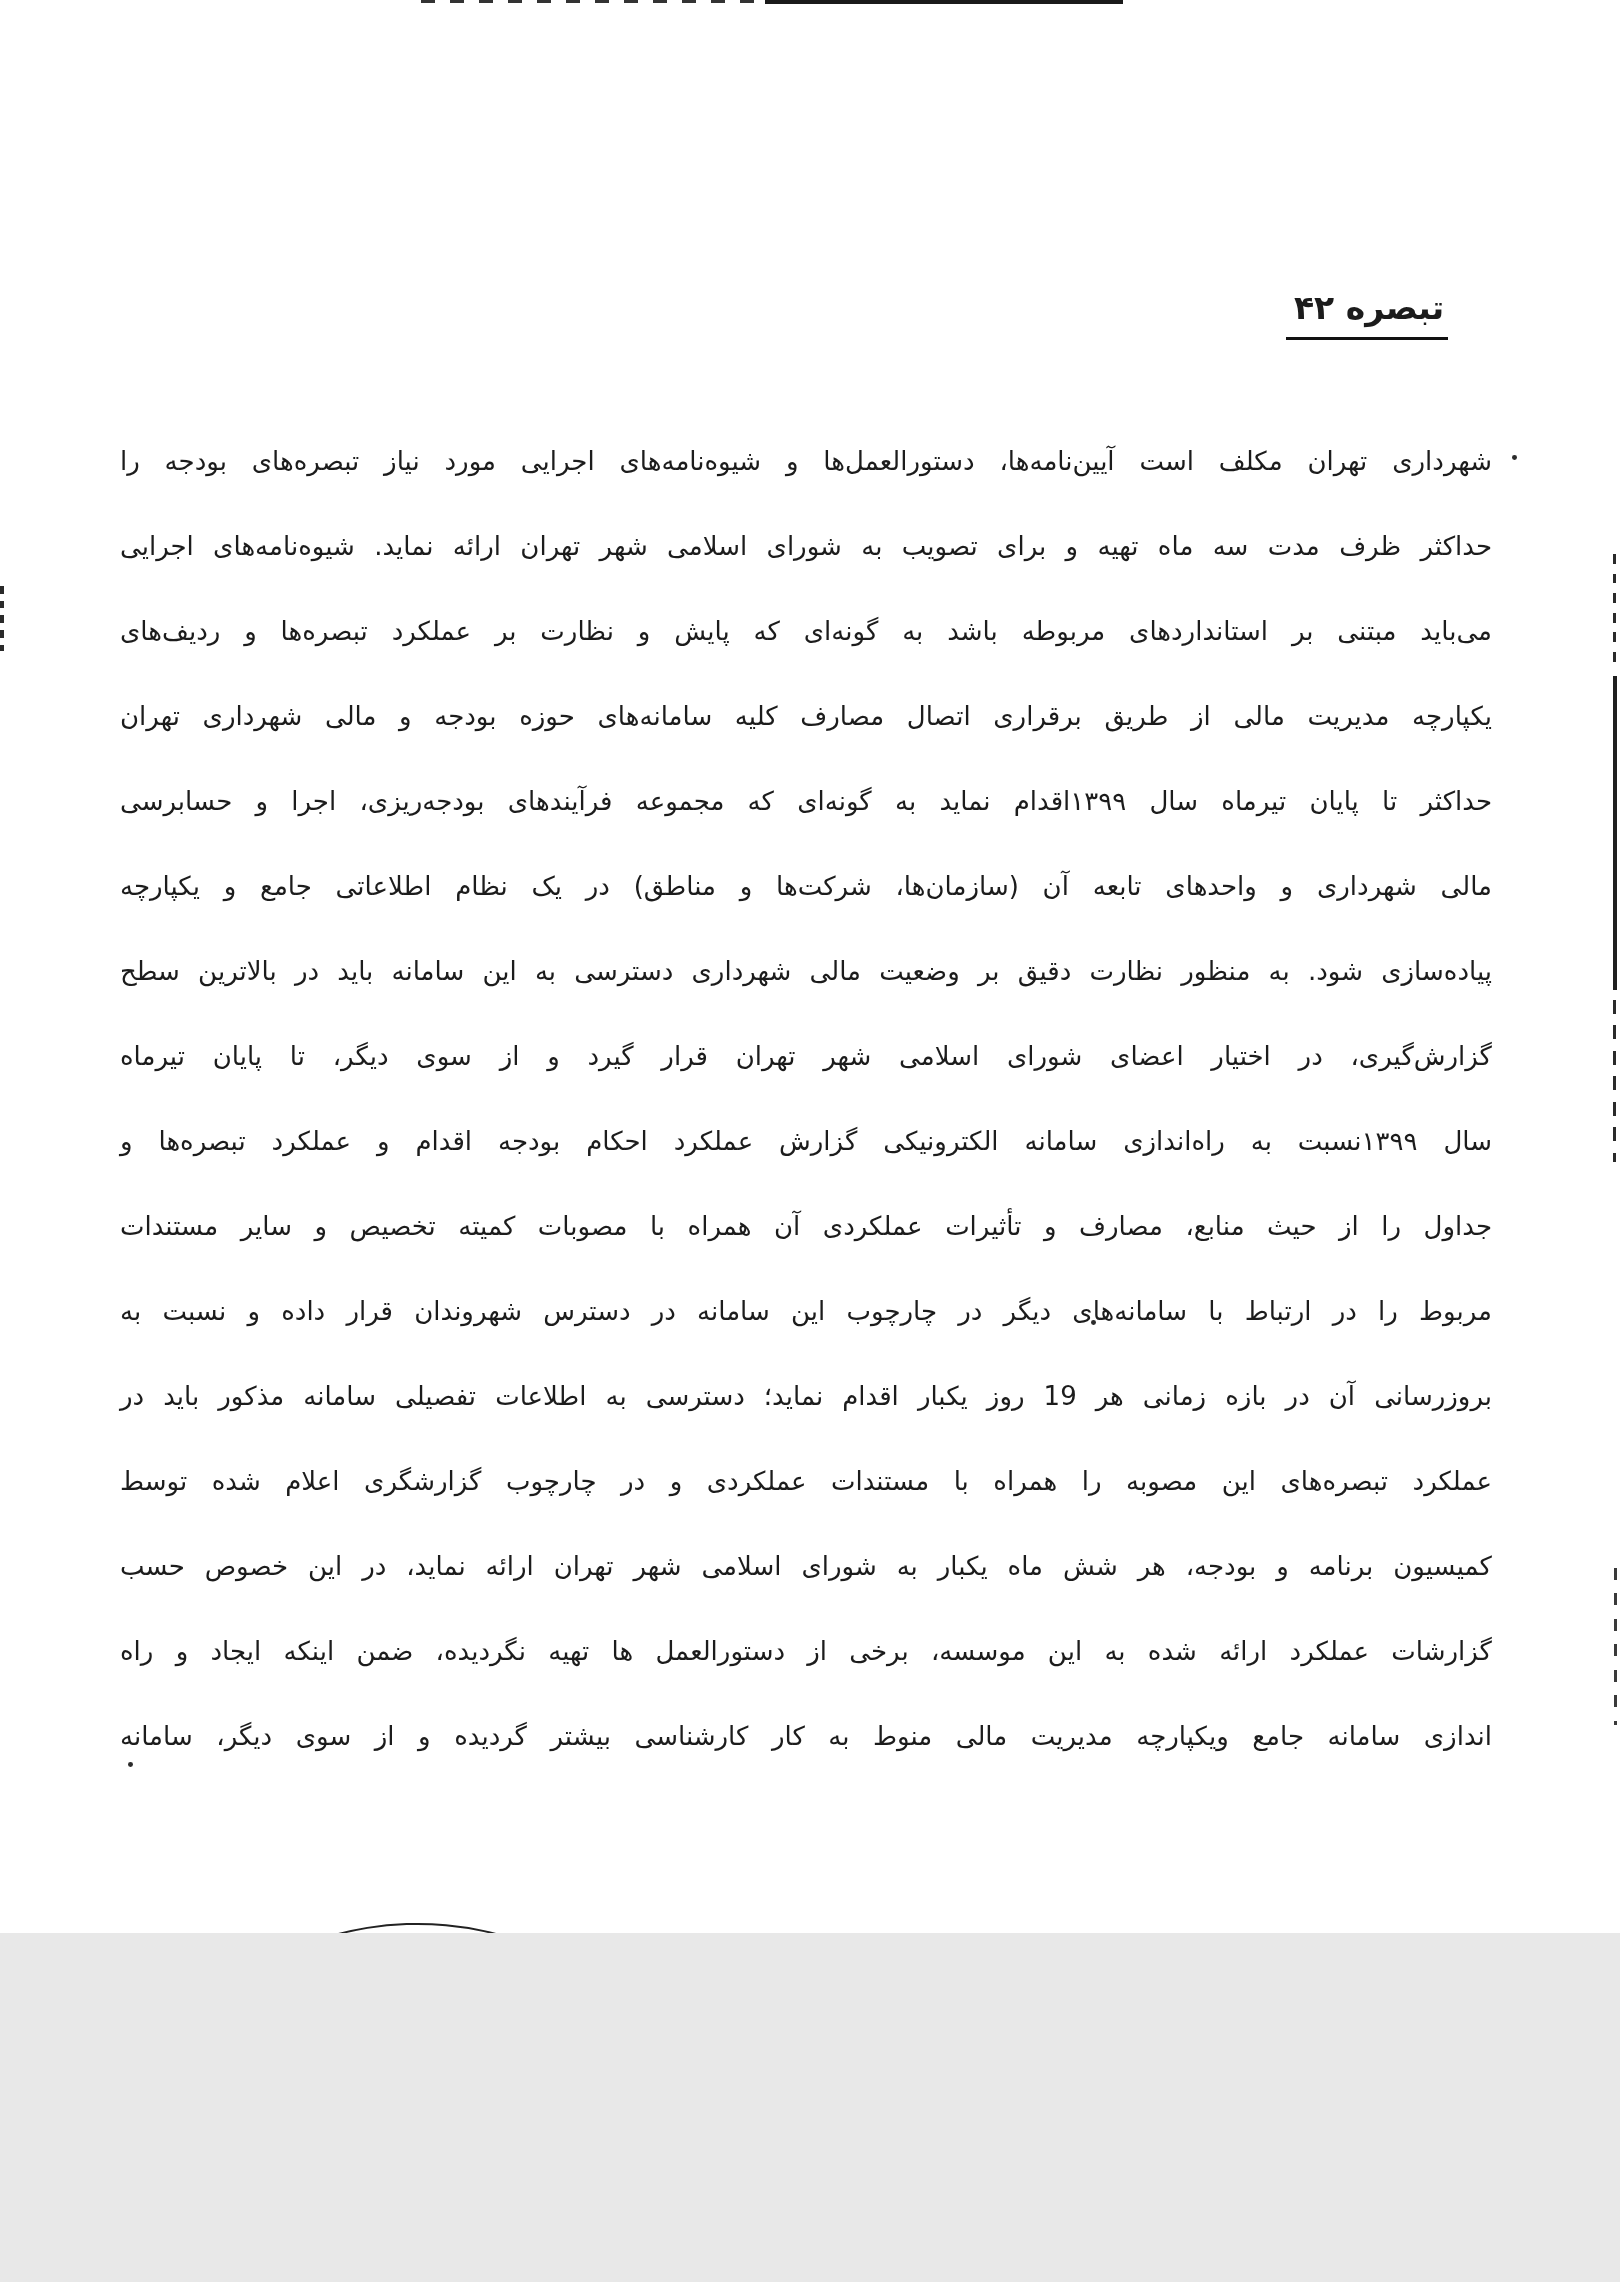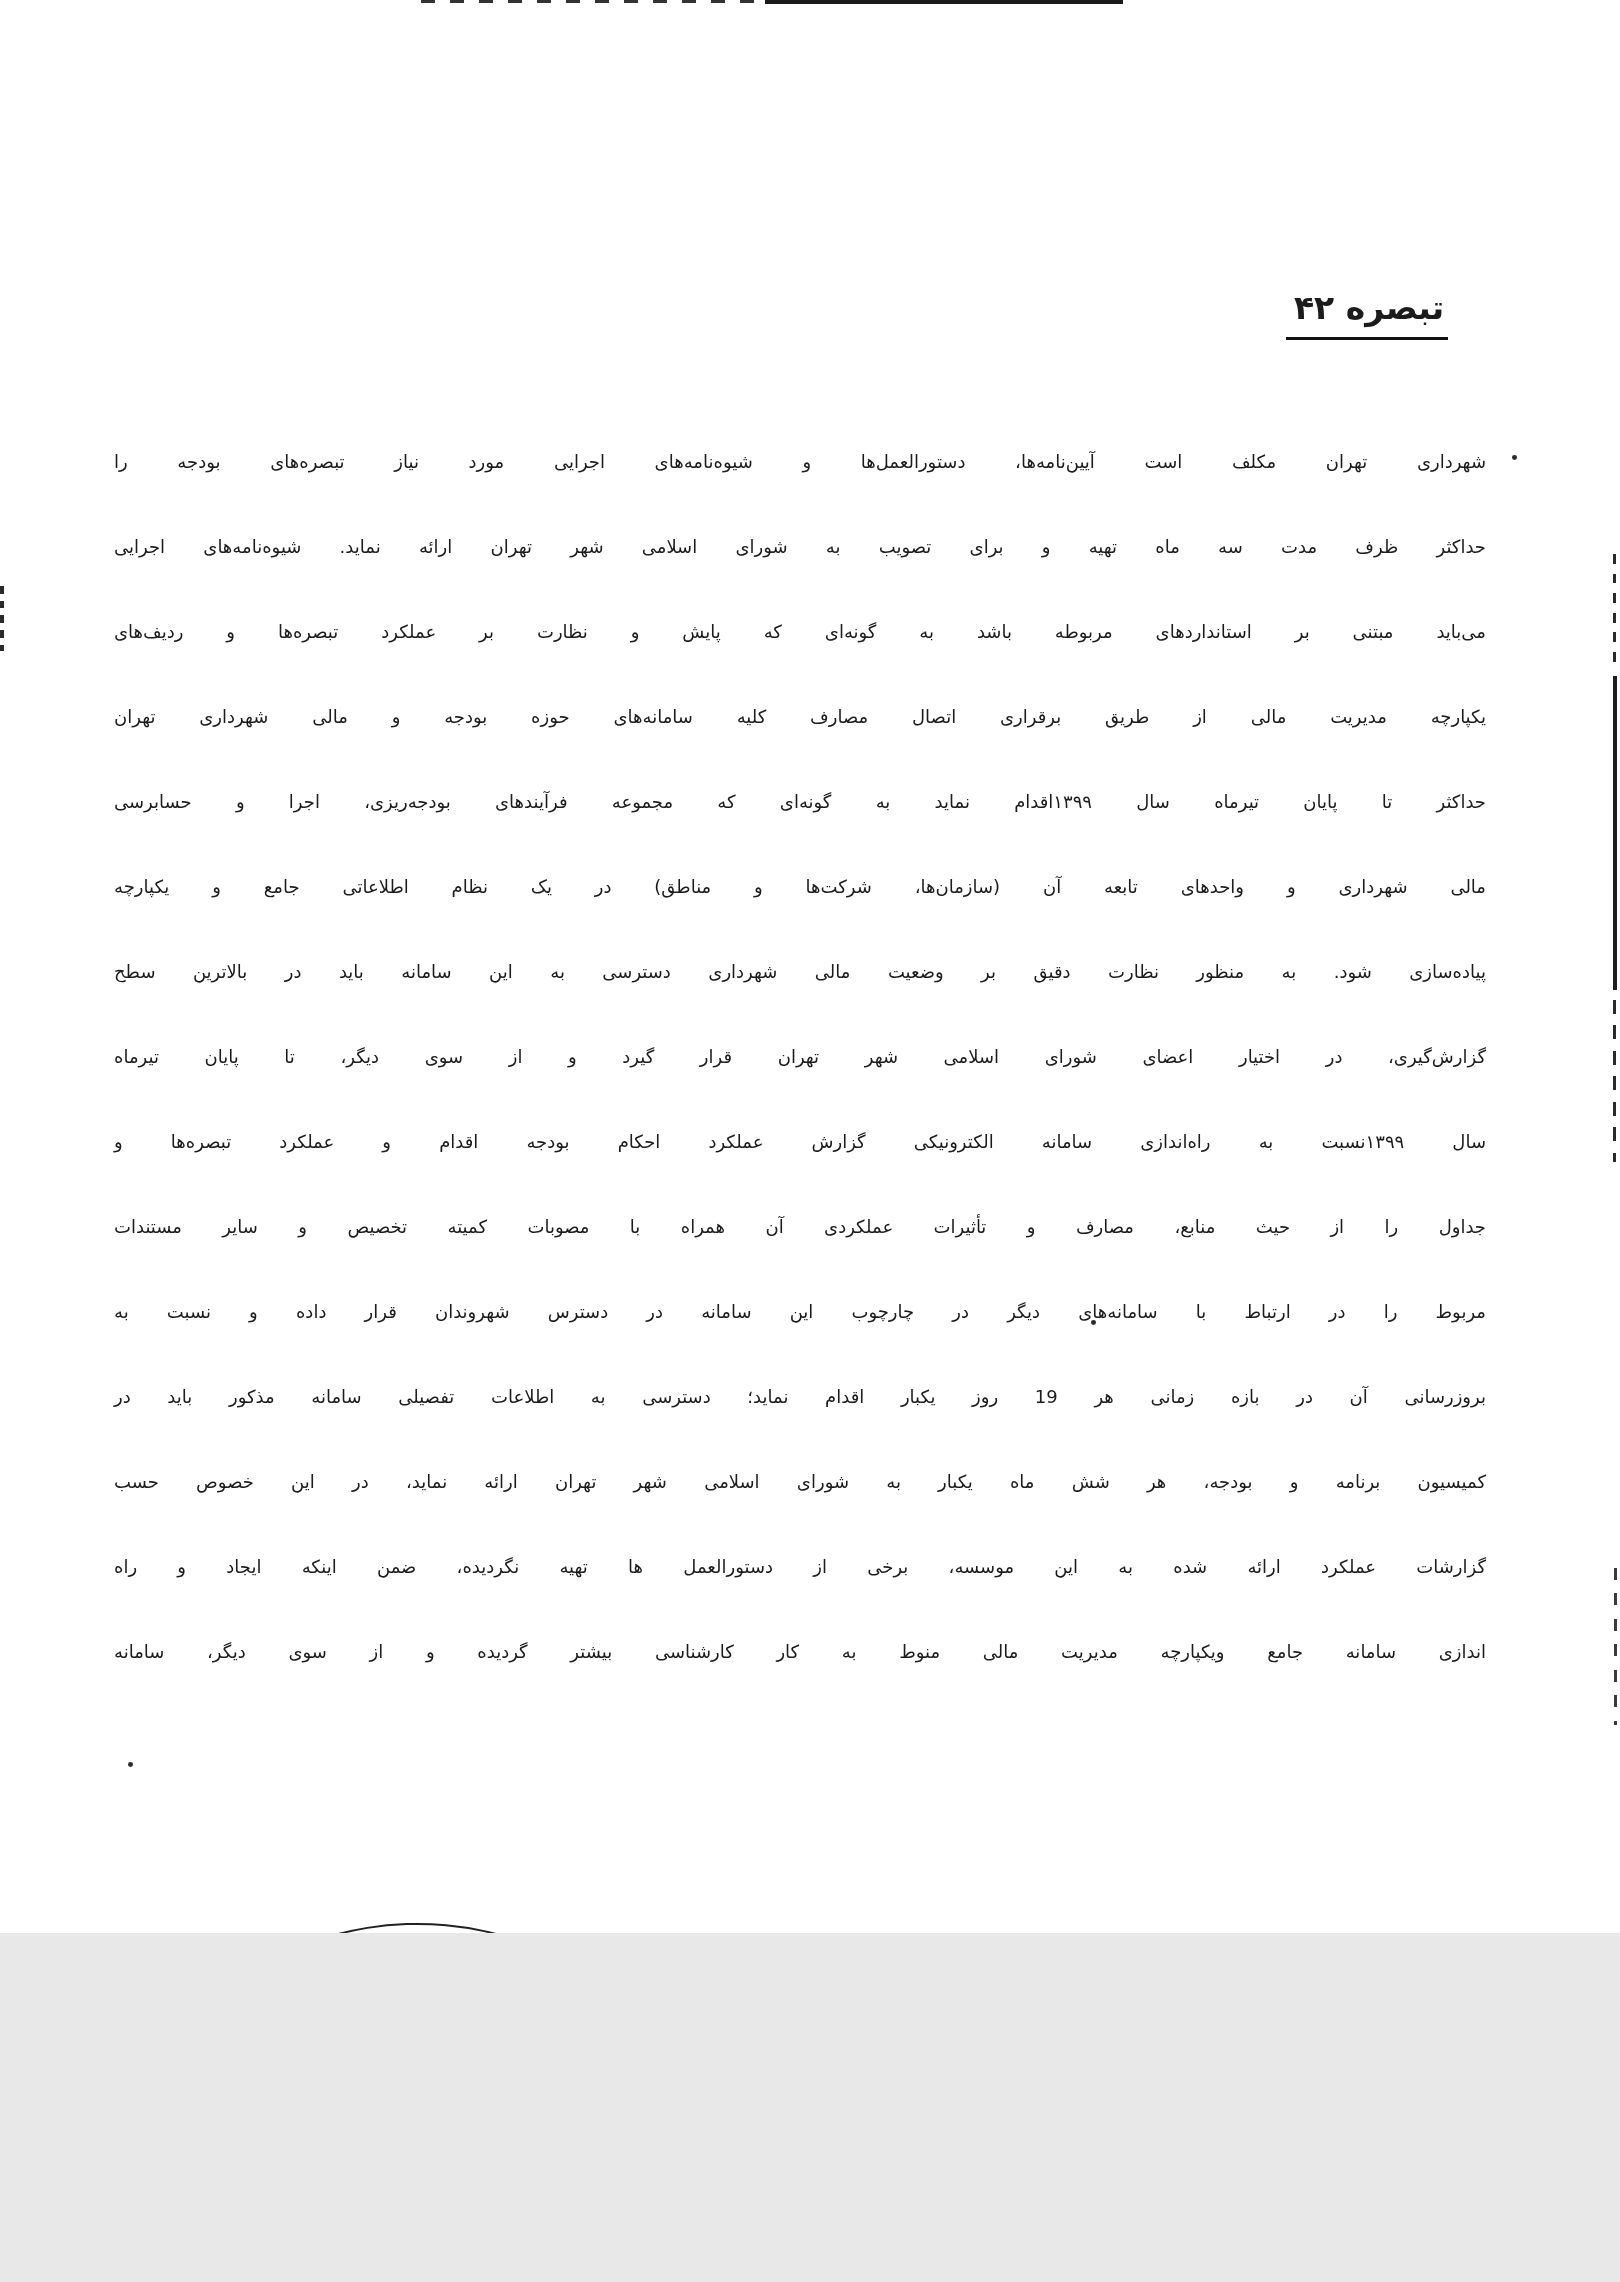--- a/index.html
+++ b/index.html
@@ -31,23 +31,23 @@
   
   .title{
     position:absolute;top:288px;right:172px;
     font-size:33px;font-weight:bold;
     padding:0 3.9px 9.8px 7.8px;
     border-bottom:3.9px solid #111;
     letter-spacing:1px;
   }
   
   .body-text{
-    position:absolute;top:419px;right:134px;
+    position:absolute;top:419px;right:128px;
     width:1372px;
-    font-size:18px;
+    font-size:26px;
   }
   .body-text .line{
     height:85px;line-height:85px;
     text-align:justify;text-align-last:justify;
     white-space:normal;overflow:visible;
   }
   
   .page-number{
     position:absolute;left:792px;top:2025px;
     font-size:19px;letter-spacing:4.9px;color:#111;
@@ -120,20 +120,21 @@
     <div class="line">می‌باید مبتنی بر استانداردهای مربوطه باشد به گونه‌ای که پایش و نظارت بر عملکرد تبصره‌ها و ردیف‌های</div>
     <div class="line">یکپارچه مدیریت مالی از طریق برقراری اتصال مصارف کلیه سامانه‌های حوزه بودجه و مالی شهرداری تهران</div>
     <div class="line">حداکثر تا پایان تیرماه سال  ۱۳۹۹اقدام نماید به گونه‌ای که مجموعه فرآیندهای بودجه‌ریزی، اجرا و حسابرسی</div>
     <div class="line">مالی شهرداری و واحدهای تابعه آن (سازمان‌ها، شرکت‌ها و مناطق) در یک نظام اطلاعاتی جامع و یکپارچه</div>
     <div class="line">پیاده‌سازی شود. به منظور نظارت دقیق بر وضعیت مالی شهرداری دسترسی به این سامانه باید در بالاترین سطح</div>
     <div class="line">گزارش‌گیری، در اختیار اعضای شورای اسلامی شهر تهران قرار گیرد و از سوی دیگر، تا پایان تیرماه</div>
     <div class="line">سال ۱۳۹۹نسبت به راه‌اندازی سامانه الکترونیکی گزارش عملکرد احکام بودجه اقدام و عملکرد تبصره‌ها و</div>
     <div class="line">جداول را از حیث منابع، مصارف و تأثیرات عملکردی آن همراه با مصوبات کمیته تخصیص و سایر مستندات</div>
     <div class="line">مربوط را در ارتباط با سامانه‌های دیگر در چارچوب این سامانه در دسترس شهروندان قرار داده و نسبت به</div>
     <div class="line">بروزرسانی آن در بازه زمانی هر 19 روز یکبار اقدام نماید؛ دسترسی به اطلاعات تفصیلی سامانه مذکور باید در</div>
+    <div class="line">عملکرد تبصره‌های این مصوبه را همراه با مستندات عملکردی و در چارچوب گزارشگری اعلام شده توسط</div>
     <div class="line">کمیسیون برنامه و بودجه، هر شش ماه یکبار به شورای اسلامی شهر تهران ارائه نماید، در این خصوص حسب</div>
     <div class="line">گزارشات عملکرد ارائه شده به این موسسه، برخی از دستورالعمل ها تهیه نگردیده، ضمن اینکه ایجاد و راه</div>
     <div class="line">اندازی سامانه جامع ویکپارچه مدیریت مالی منوط به کار کارشناسی بیشتر گردیده و از سوی دیگر، سامانه</div>
   </div>
 
   <div class="page-number">٥٥</div>
 
   <div class="oval-stamp">
     <div class="s-line l1">موسسه حسابرسی</div>
     <div class="s-line l2">اطمینان بخش و همکاران</div>

